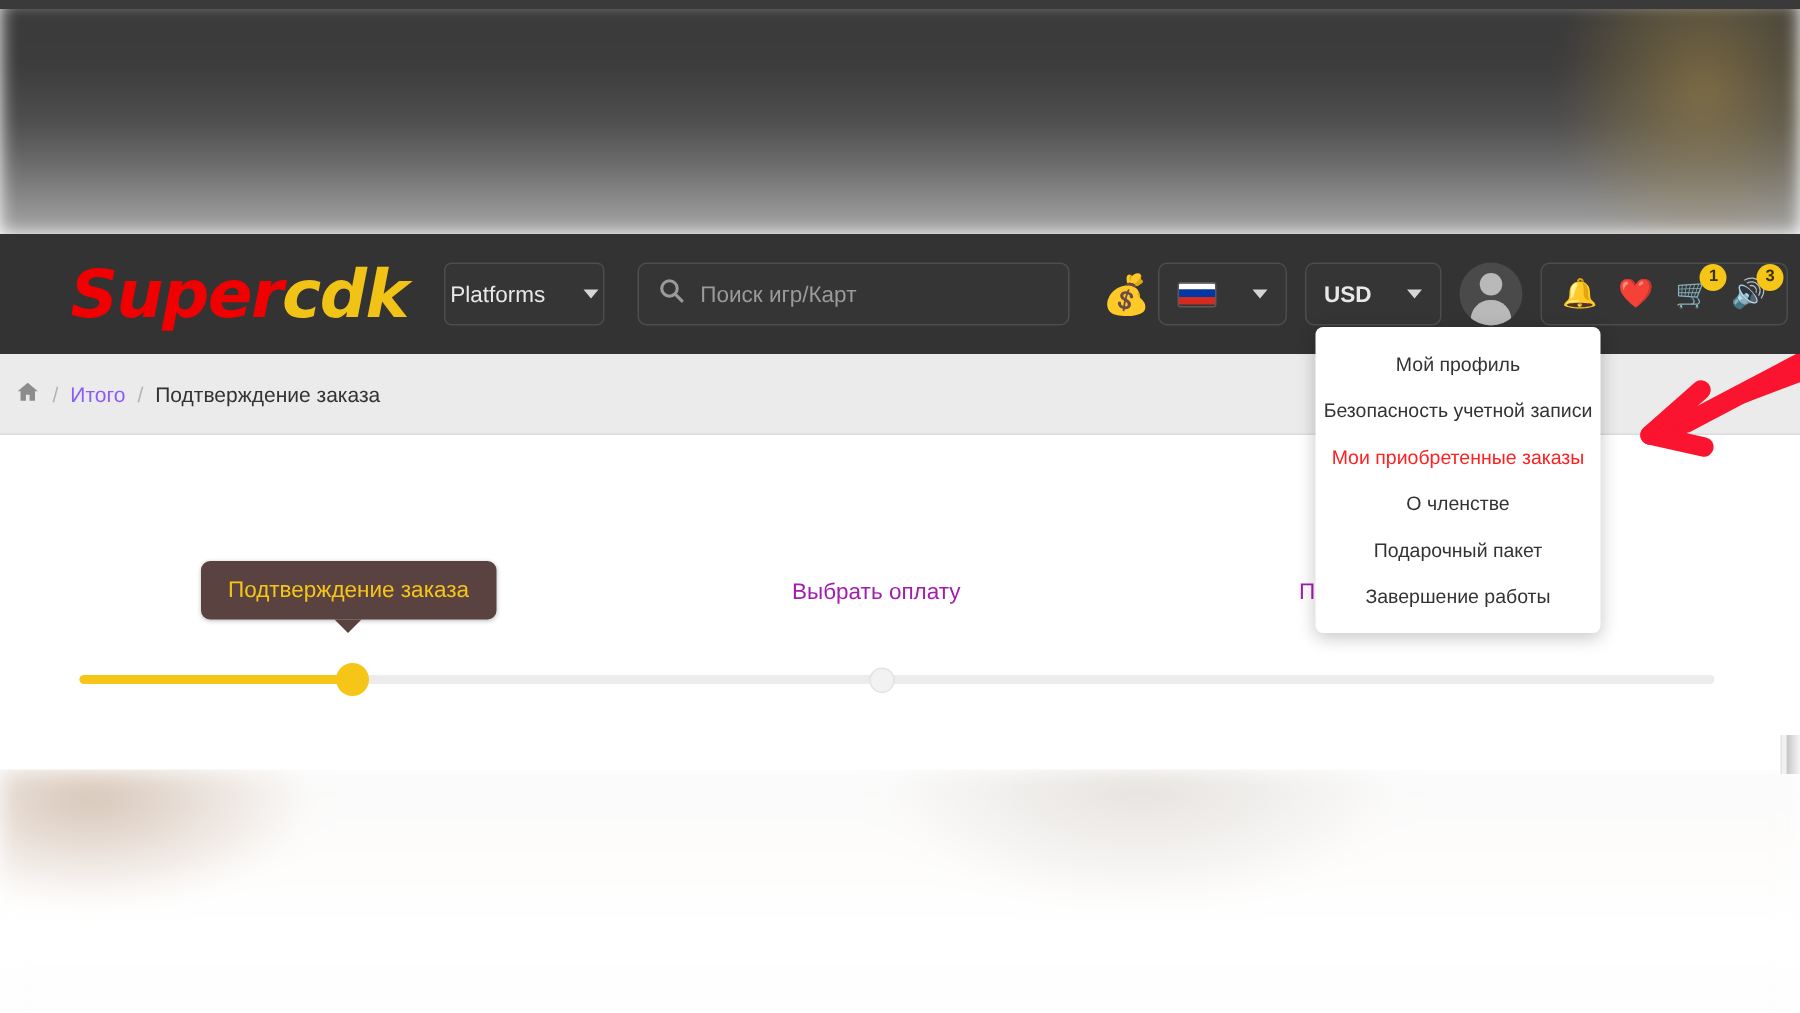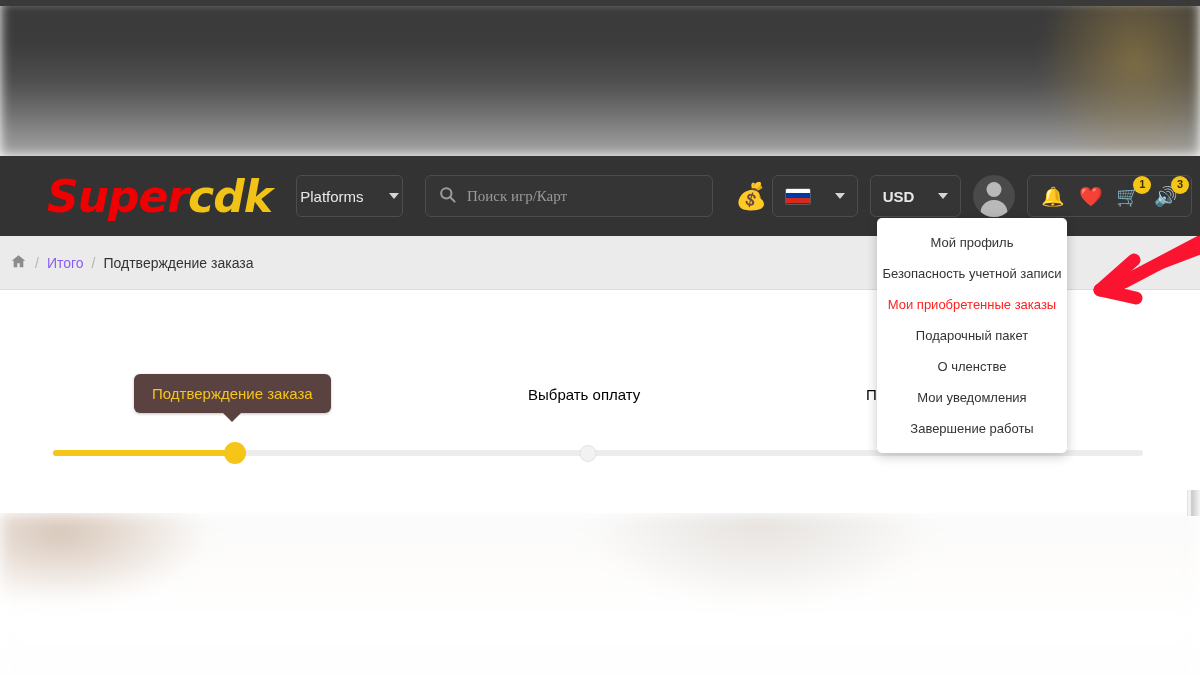--- a/index.html
+++ b/index.html
@@ -67,21 +67,21 @@
     margin-left: 22px;
     width: 288px; height: 42px;
     border: 1px solid #4d4d4d; border-radius: 6px;
     background: #353535;
     display: flex; align-items: center; gap: 10px;
     padding: 0 12px;
   }
   .search-input {
     background: transparent; border: none; outline: none;
     color: #f0abfc; font-size: 15px; width: 100%;
-    font-family: Liberation Serif, serif;
+    font-family: Liberation Sans, sans-serif;
   }
   .search-input::placeholder { color: #9a9a9a; }
   .money-bag { margin-left: 22px; font-size: 26px; line-height: 1; }
 
   .right-group {
     margin-left: auto; margin-right: 8px;
     display: flex; align-items: center; gap: 12px;
   }
   .pill {
     height: 42px; border: 1px solid #4d4d4d; border-radius: 6px;
@@ -147,21 +147,21 @@
     box-shadow: 0 1px 3px rgba(0,0,0,.25);
     z-index: 4;
   }
   .tooltip::after {
     content: ""; position: absolute; left: 50%; bottom: -9px; transform: translateX(-50%);
     width: 0; height: 0;
     border-left: 9px solid transparent; border-right: 9px solid transparent;
     border-top: 9px solid #5a4240;
   }
   .step-label {
-    position: absolute; font-size: 15px; color: #000000; z-index: 3;
+    position: absolute; font-size: 15px; color: #a21caf; z-index: 3;
   }
   .step2 { left: 528px; top: 386px; }
   .step3 { left: 866px; top: 386px; }
 
   .track {
     position: absolute; left: 53px; top: 450px; width: 1090px; height: 6px;
     background: #ececec; border-radius: 3px; z-index: 3;
   }
   .track-fill {
     position: absolute; left: 0; top: 0; height: 6px; width: 182px;
@@ -293,23 +293,22 @@
   <div class="track">
     <div class="track-fill"></div>
   </div>
   <div class="knob-active"></div>
   <div class="knob-idle"></div>
 
   <div class="dropdown">
     <span class="dd-item">Мой профиль</span>
     <span class="dd-item">Безопасность учетной записи</span>
     <span class="dd-item hl">Мои приобретенные заказы</span>
+    <span class="dd-item">О членстве</span>
     <span class="dd-item">Подарочный пакет</span>
-    <span class="dd-item">О членстве</span>
-    <span class="dd-item">Мои уведомления</span>
     <span class="dd-item">Завершение работы</span>
   </div>
 
   <div class="annot">
     <svg width="112" height="72" viewBox="0 0 112 72">
       <path d="M112 4 L36 44 L42 22 L8 56 L40 66 L33 48 L112 18 Z" fill="#fa1430"></path>
       <path d="M110 6 L34 46" stroke="#fa1430" stroke-width="13" stroke-linecap="round"></path>
       <path d="M10 54 L44 24" stroke="#fa1430" stroke-width="13" stroke-linecap="round"></path>
       <path d="M10 54 L46 62" stroke="#fa1430" stroke-width="13" stroke-linecap="round"></path>
     </svg>

